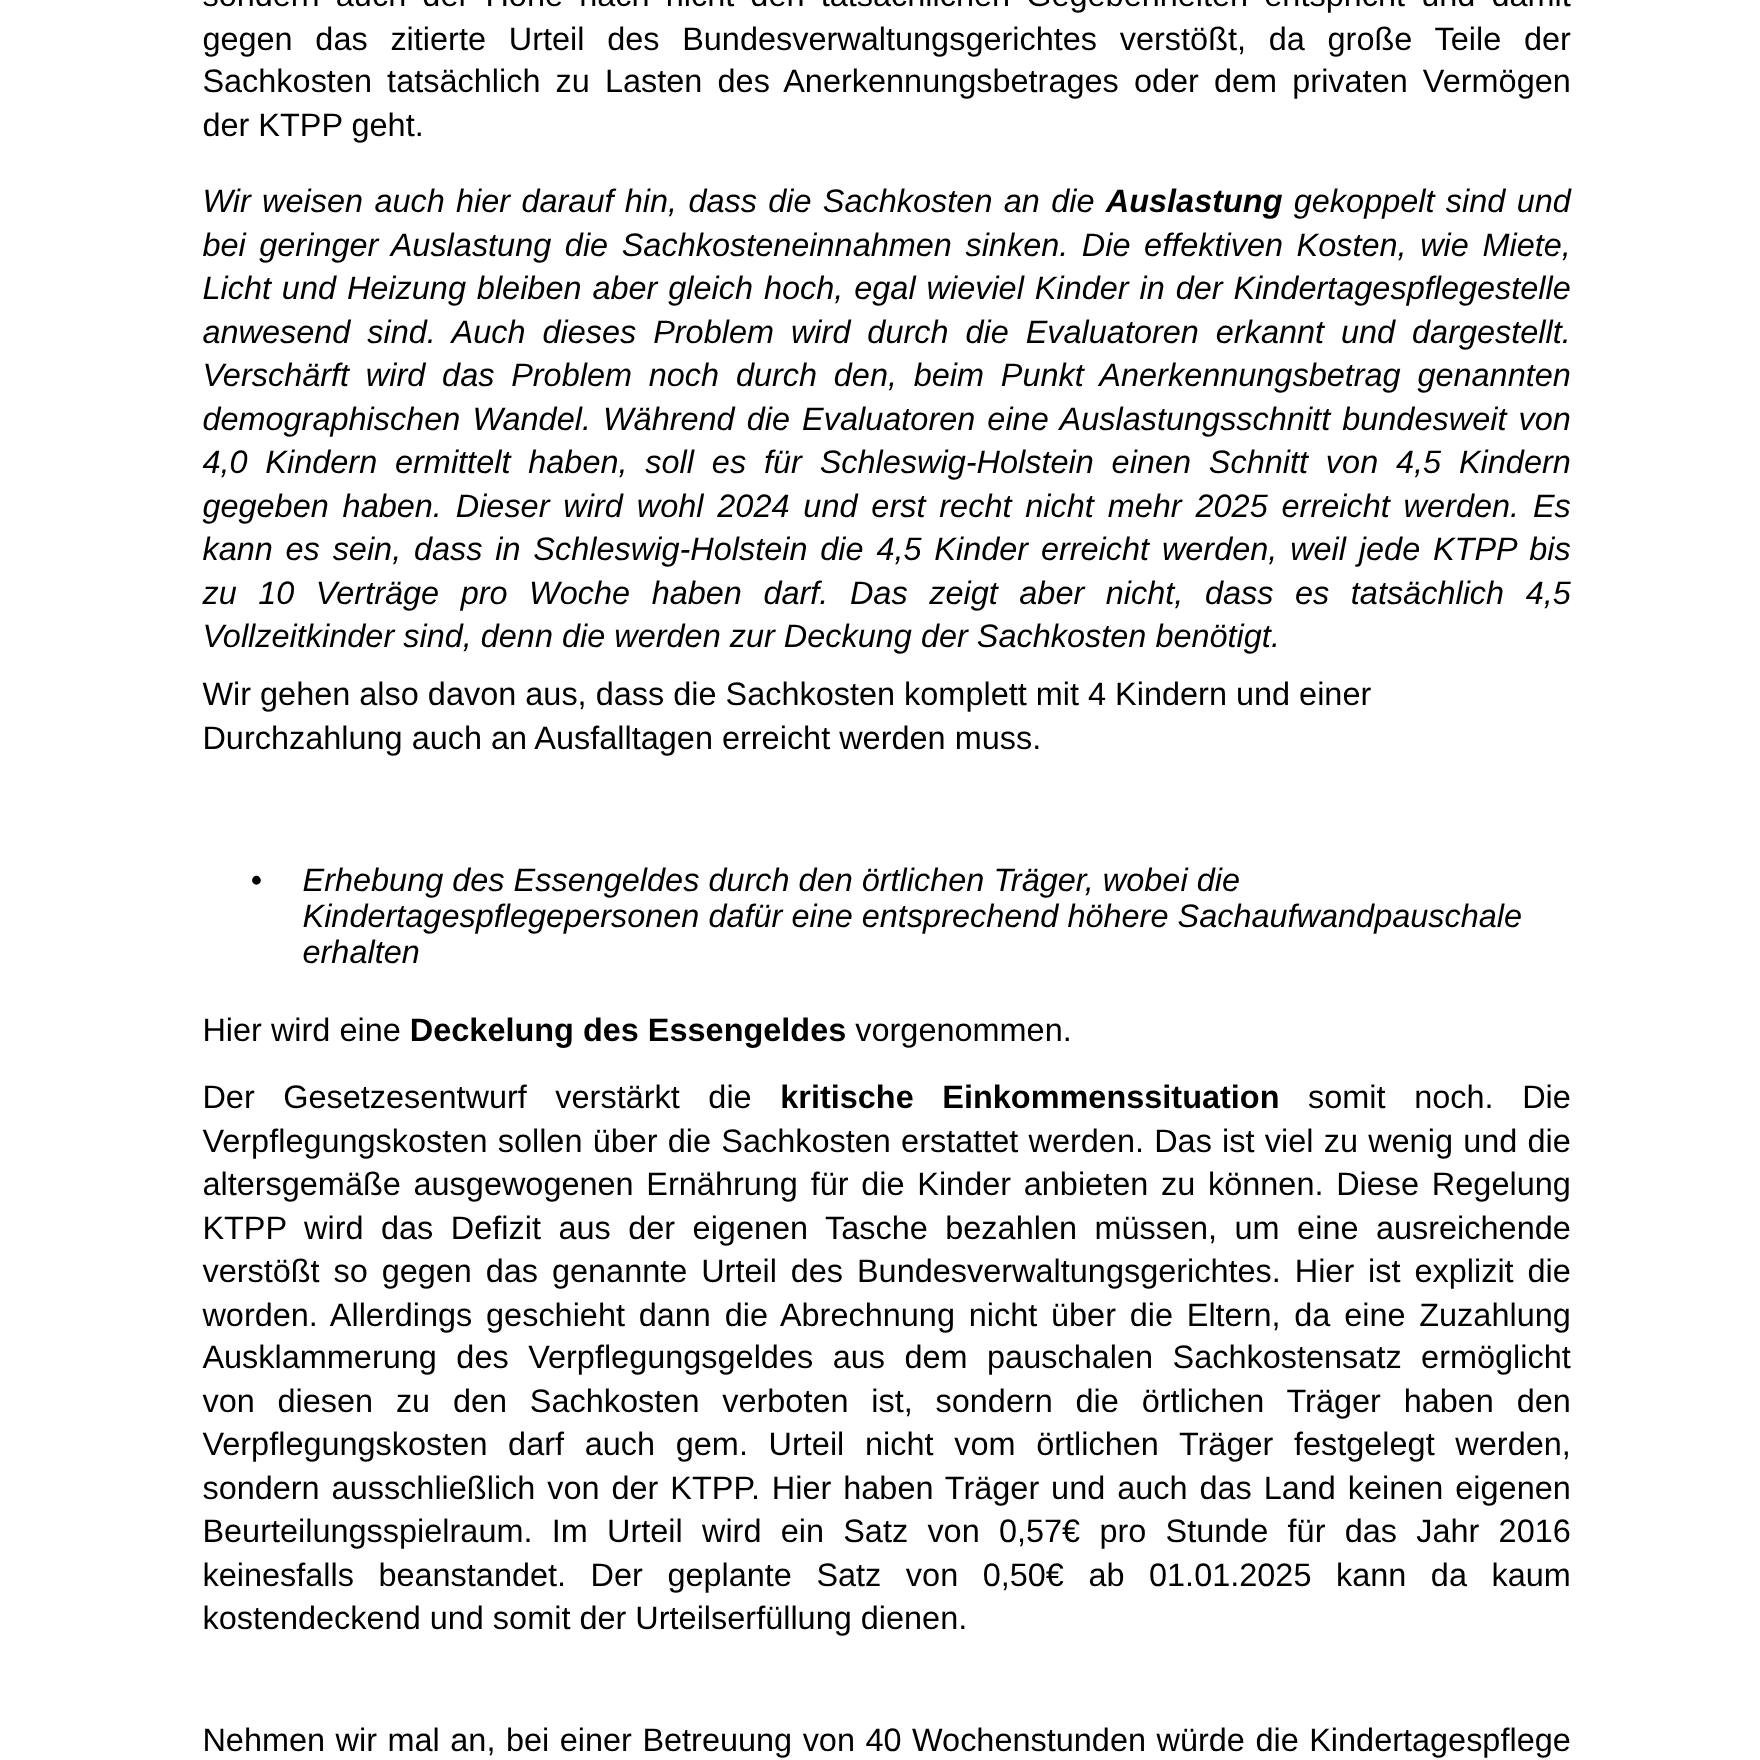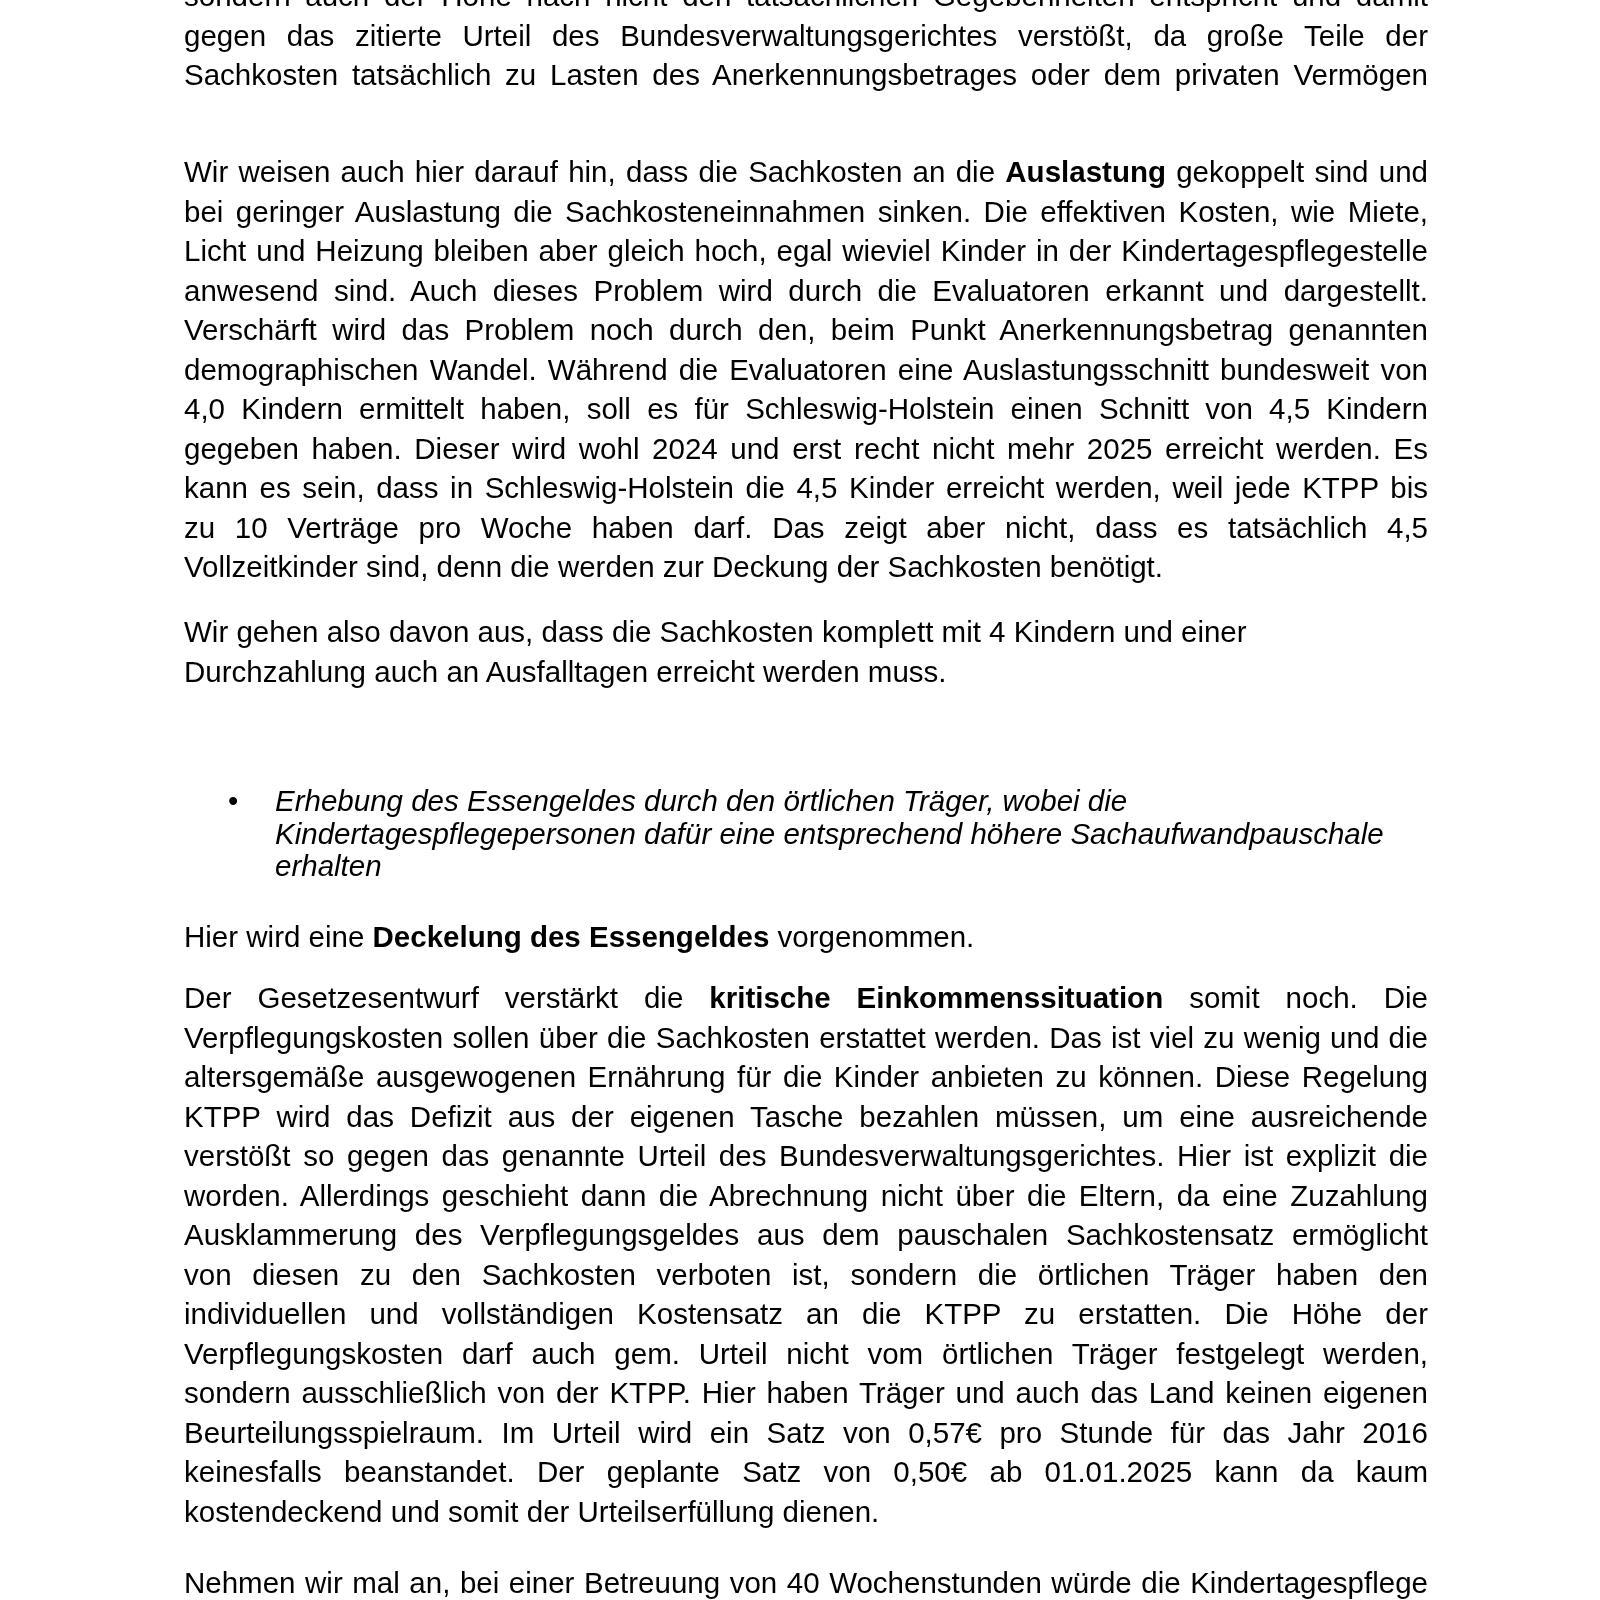--- a/index.html
+++ b/index.html
@@ -23,21 +23,21 @@
     line-height: 39.5px;
     color: #000000;
   }
   .line { white-space: nowrap; }
   .line.jl {
     white-space: normal;
     text-align: justify;
     text-align-last: justify;
   }
   #p1 { top: -24px; }
-  #p2 { top: 152px; }
+  #p2 { top: 164px; font-style: italic; }
   #p3 { top: 612px; font-weight: normal; }
   #bullet {
     top: 785px;
     line-height: 32.5px;
     font-style: italic;
     padding-left: 91px;
     width: 1153px;
   }
   #bullet .marker {
     position: absolute;
@@ -51,20 +51,21 @@
 </style>
 </head>
 <body>
 
 <div class="page">
 
   <div class="para" id="p1">
       <div class="line jl"><span>sondern auch der Höhe nach nicht den tatsächlichen Gegebenheiten entspricht und damit</span></div>
       <div class="line jl"><span>gegen das zitierte Urteil des Bundesverwaltungsgerichtes verstößt, da große Teile der</span></div>
       <div class="line jl"><span>Sachkosten tatsächlich zu Lasten des Anerkennungsbetrages oder dem privaten Vermögen</span></div>
+      <div class="line"><span>der KTPP geht.</span></div>
     </div>
 
   <div class="para" id="p2">
       <div class="line jl"><span>Wir weisen auch hier darauf hin, dass die Sachkosten an die </span><b>Auslastung</b><span> gekoppelt sind und</span></div>
       <div class="line jl"><span>bei geringer Auslastung die Sachkosteneinnahmen sinken. Die effektiven Kosten, wie Miete,</span></div>
       <div class="line jl"><span>Licht und Heizung bleiben aber gleich hoch, egal wieviel Kinder in der Kindertagespflegestelle</span></div>
       <div class="line jl"><span>anwesend sind. Auch dieses Problem wird durch die Evaluatoren erkannt und dargestellt.</span></div>
       <div class="line jl"><span>Verschärft wird das Problem noch durch den, beim Punkt Anerkennungsbetrag genannten</span></div>
       <div class="line jl"><span>demographischen Wandel. Während die Evaluatoren eine Auslastungsschnitt bundesweit von</span></div>
       <div class="line jl"><span>4,0 Kindern ermittelt haben, soll es für Schleswig-Holstein einen Schnitt von 4,5 Kindern</span></div>
@@ -92,21 +93,20 @@
 
   <div class="para" id="p5">
       <div class="line jl"><span>Der Gesetzesentwurf verstärkt die </span><b>kritische Einkommenssituation</b><span> somit noch. Die</span></div>
       <div class="line jl"><span>Verpflegungskosten sollen über die Sachkosten erstattet werden. Das ist viel zu wenig und die</span></div>
       <div class="line jl"><span>altersgemäße ausgewogenen Ernährung für die Kinder anbieten zu können. Diese Regelung</span></div>
       <div class="line jl"><span>KTPP wird das Defizit aus der eigenen Tasche bezahlen müssen, um eine ausreichende</span></div>
       <div class="line jl"><span>verstößt so gegen das genannte Urteil des Bundesverwaltungsgerichtes. Hier ist explizit die</span></div>
       <div class="line jl"><span>worden. Allerdings geschieht dann die Abrechnung nicht über die Eltern, da eine Zuzahlung</span></div>
       <div class="line jl"><span>Ausklammerung des Verpflegungsgeldes aus dem pauschalen Sachkostensatz ermöglicht</span></div>
       <div class="line jl"><span>von diesen zu den Sachkosten verboten ist, sondern die örtlichen Träger haben den</span></div>
-      <div class="line jl"><span>individuellen und vollständigen Kostensatz an die KTPP zu erstatten. Die Höhe der</span></div>
       <div class="line jl"><span>Verpflegungskosten darf auch gem. Urteil nicht vom örtlichen Träger festgelegt werden,</span></div>
       <div class="line jl"><span>sondern ausschließlich von der KTPP. Hier haben Träger und auch das Land keinen eigenen</span></div>
       <div class="line jl"><span>Beurteilungsspielraum. Im Urteil wird ein Satz von 0,57€ pro Stunde für das Jahr 2016</span></div>
       <div class="line jl"><span>keinesfalls beanstandet. Der geplante Satz von 0,50€ ab 01.01.2025 kann da kaum</span></div>
       <div class="line"><span>kostendeckend und somit der Urteilserfüllung dienen.</span></div>
     </div>
 
   <div class="para" id="p6">
       <div class="line jl"><span>Nehmen wir mal an, bei einer Betreuung von 40 Wochenstunden würde die Kindertagespflege</span></div>
     </div>

